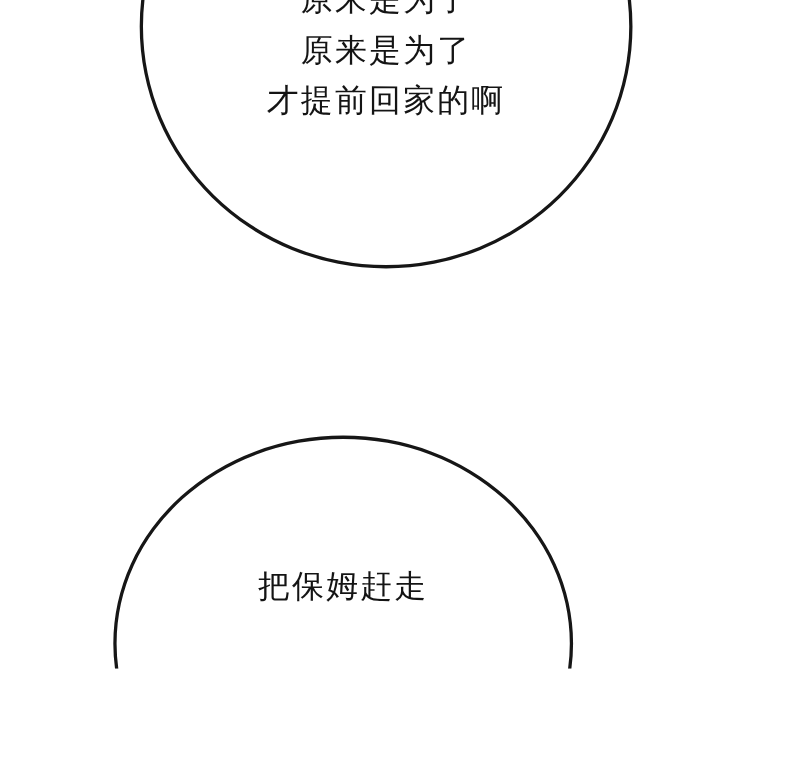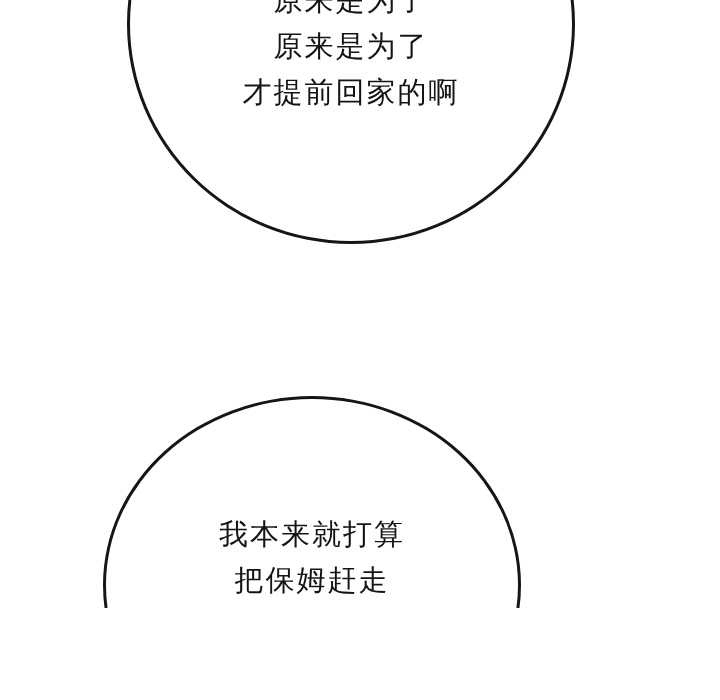--- a/index.html
+++ b/index.html
@@ -81,18 +81,17 @@
   <div class="bubble bubble-top">
     <div class="bubble-text">
       <div class="text-line">原来是为了</div>
       <div class="text-line">原来是为了</div>
       <div class="text-line">才提前回家的啊</div>
     </div>
   </div>
 
   <div class="bubble bubble-bottom">
     <div class="bubble-text">
-      <div class="text-line">我本来就打算</div>
       <div class="text-line">把保姆赶走</div>
     </div>
   </div>
 
 </div>
 
 </body></html>

